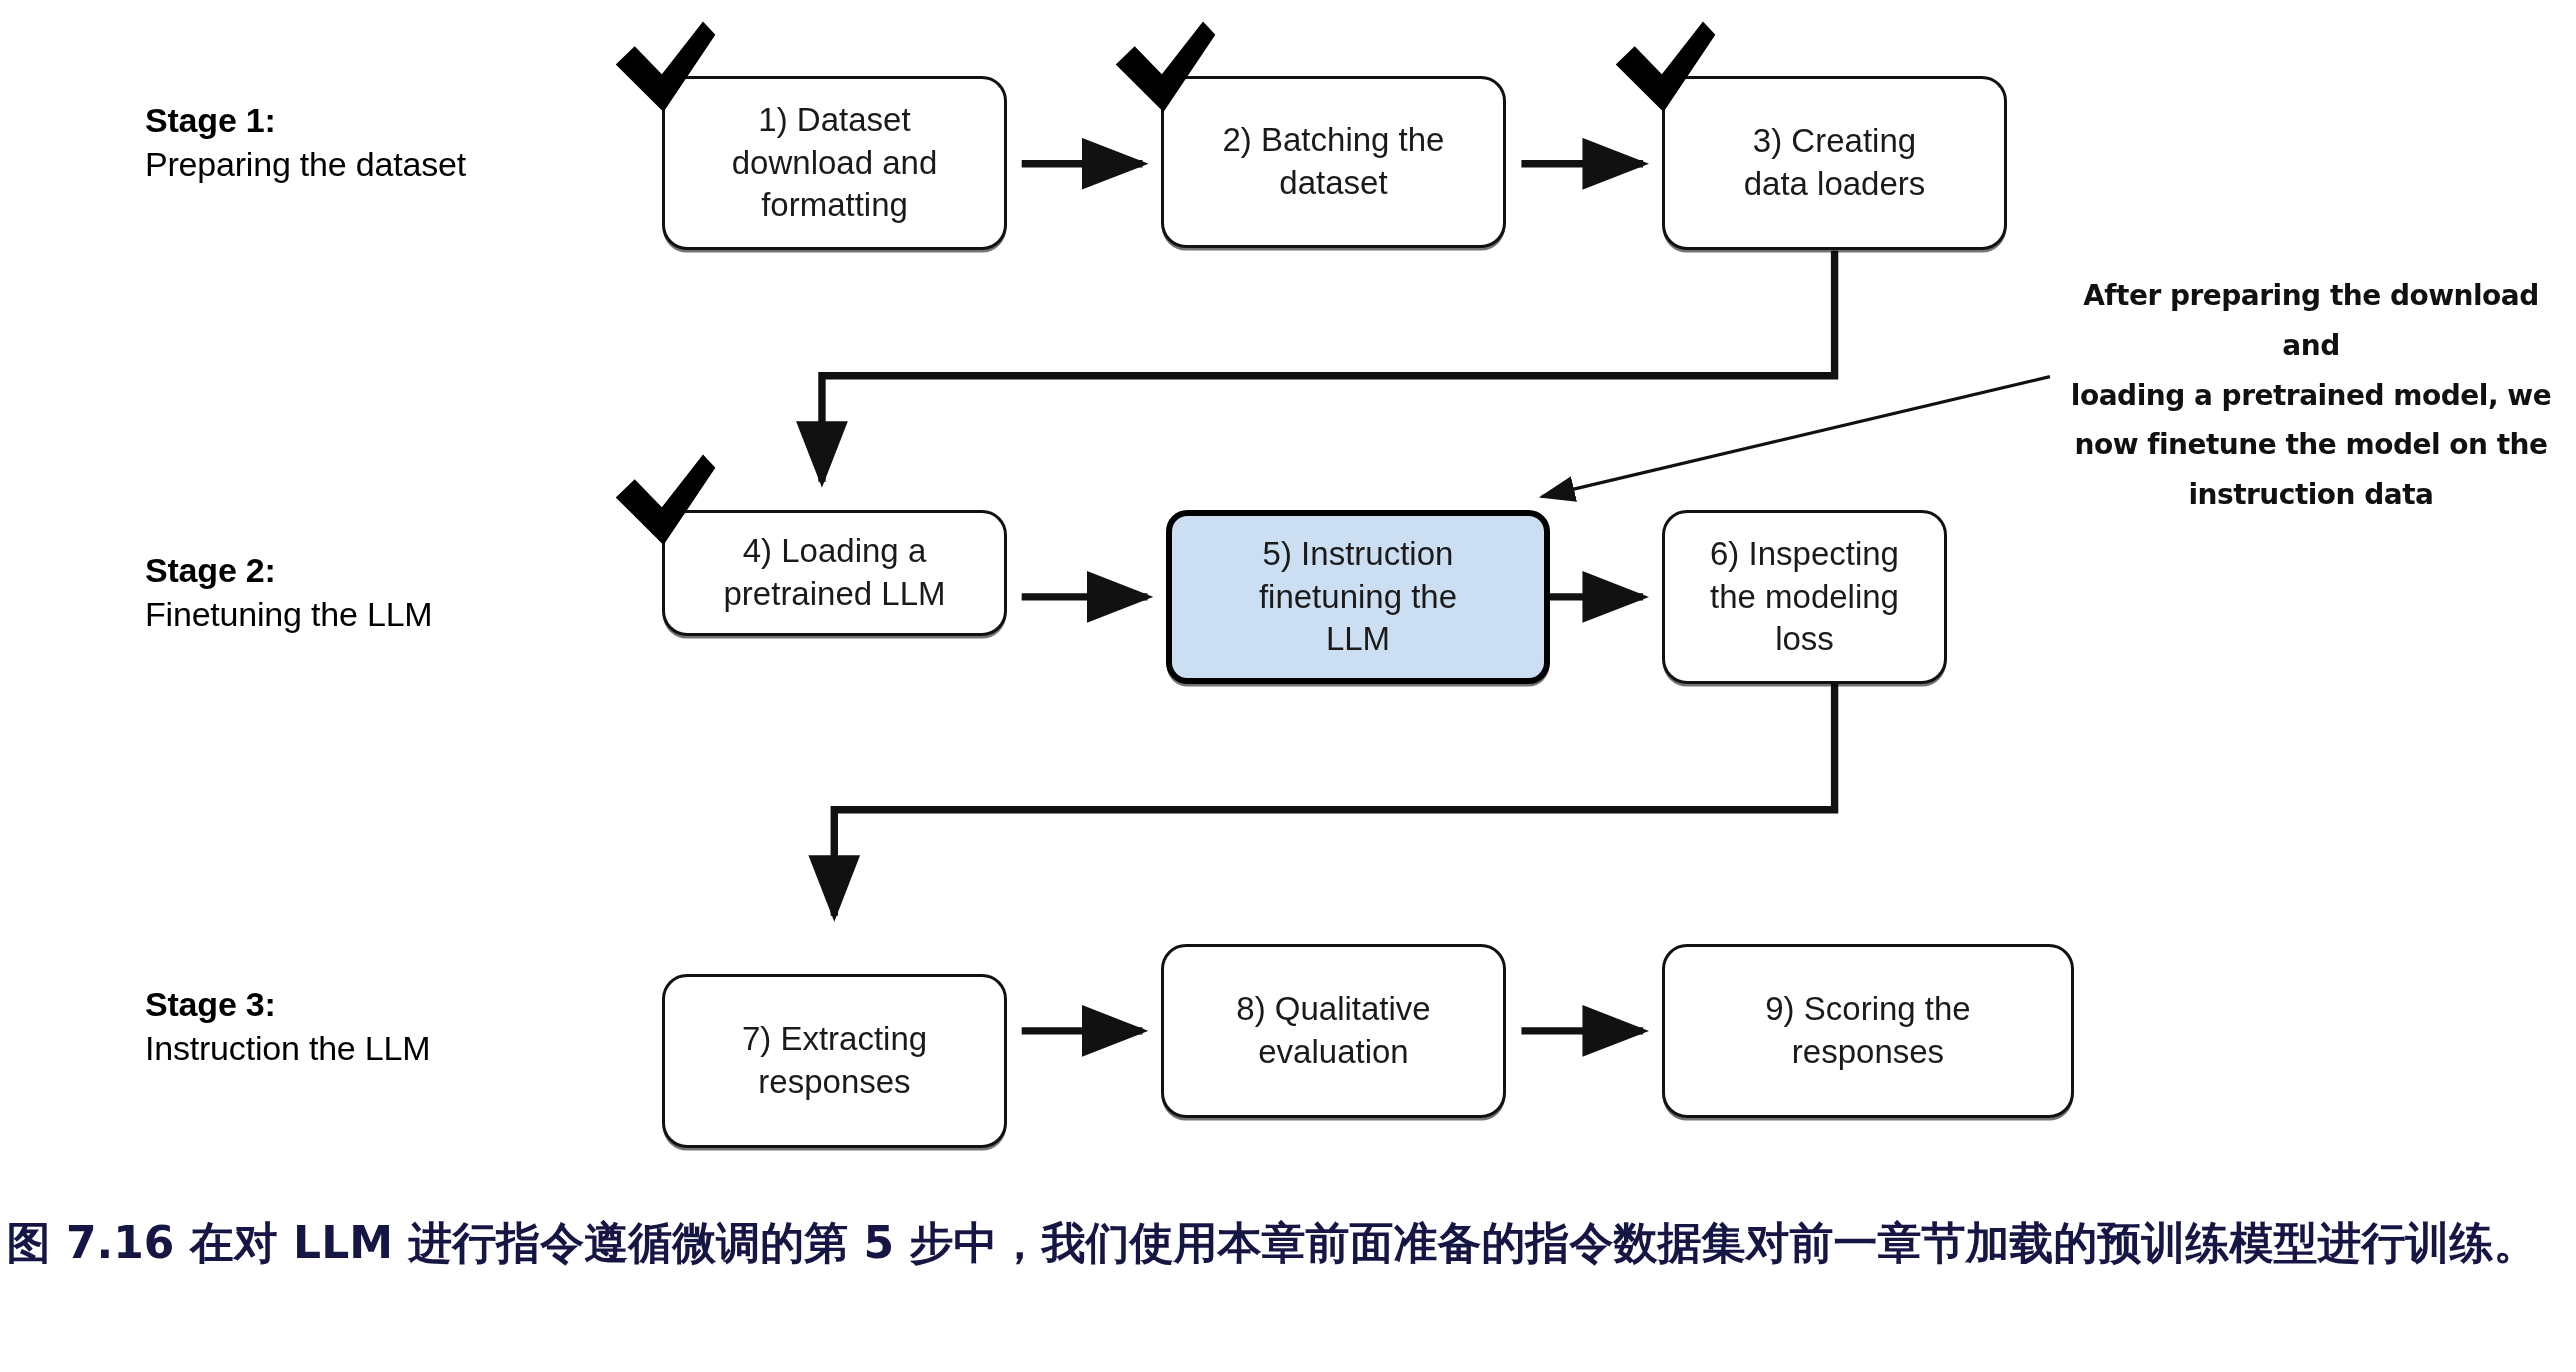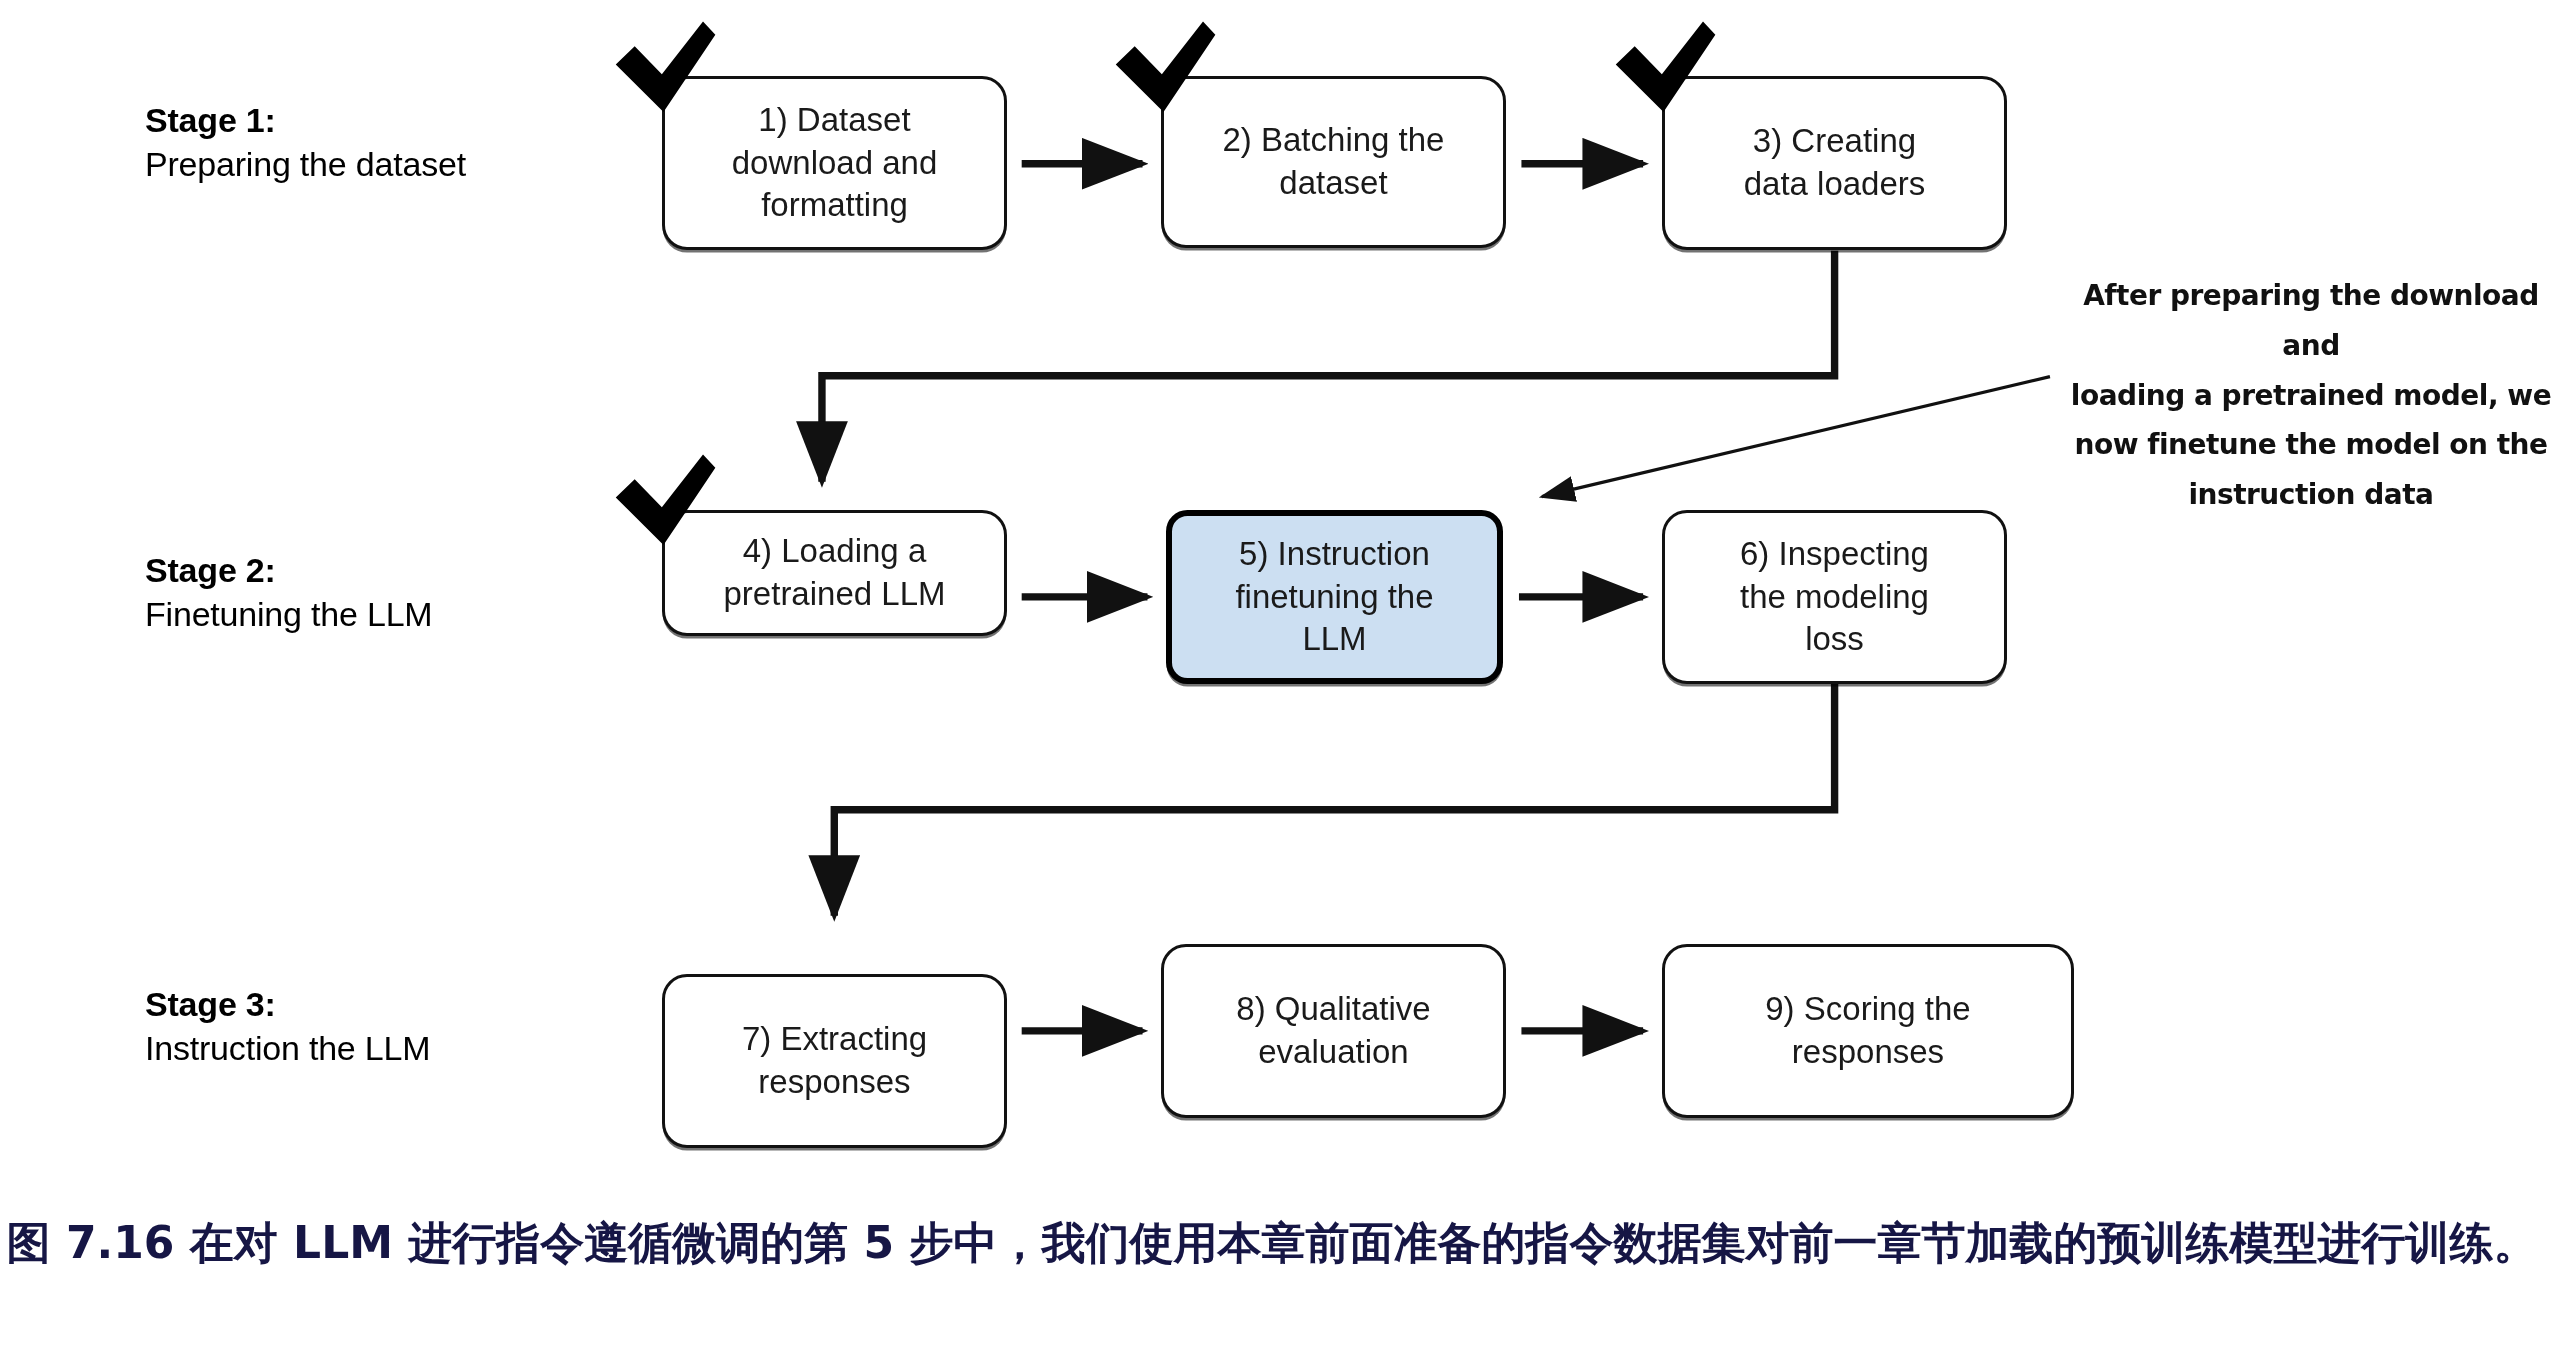--- a/index.html
+++ b/index.html
@@ -74,22 +74,22 @@
     border-radius: 21.4px;
   }
   .flow-box .box-text { display: block; white-space: pre-line; }
 
   
   #box-1 { left: 662px;  top: 76px;   width: 345px; height: 174px; }
   #box-2 { left: 1161px; top: 76px;   width: 345px; height: 172px; }
   #box-3 { left: 1662px; top: 76px;   width: 345px; height: 174px; }
 
   #box-4 { left: 662px;  top: 510px;  width: 345px; height: 126px; }
-  #box-5 { left: 1166px; top: 510px;  width: 337px; height: 174px; }
-  #box-6 { left: 1662px; top: 510px;  width: 345px; height: 174px; }
+  #box-5 { left: 1166px; top: 510px;  width: 384px; height: 174px; }
+  #box-6 { left: 1662px; top: 510px;  width: 285px; height: 174px; }
 
   #box-7 { left: 662px;  top: 944px; width: 345px; height: 174px; margin-top: 30px; }
   #box-8 { left: 1161px; top: 944px; width: 345px; height: 174px; }
   #box-9 { left: 1662px; top: 944px; width: 412px; height: 174px; }
 
   
   .check-icon {
     position: absolute;
     width: 107px;
     height: 107px;

